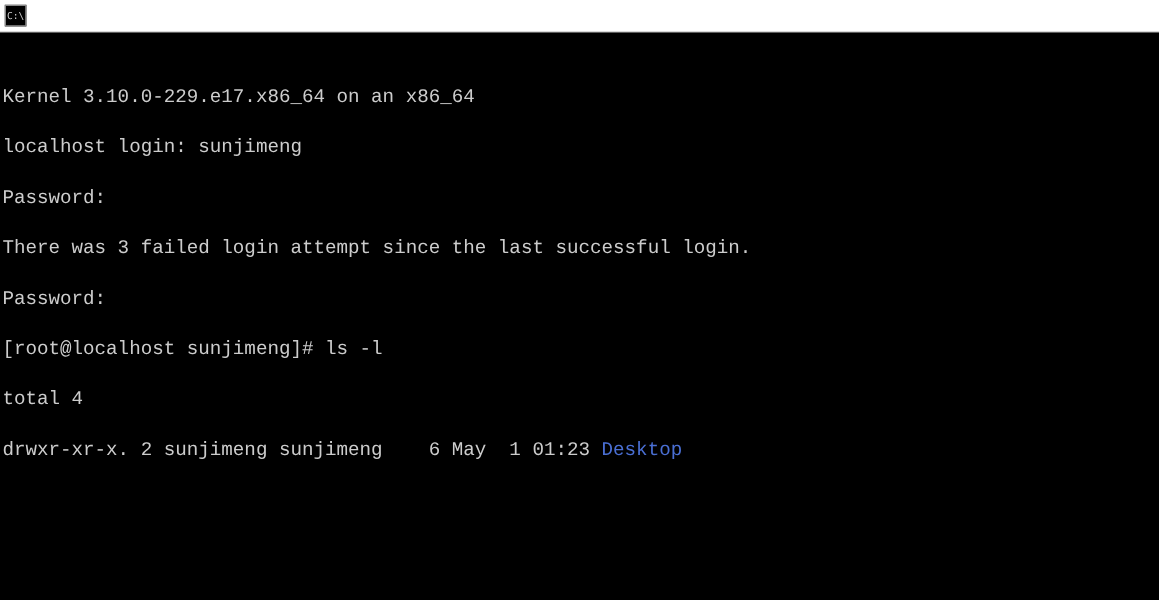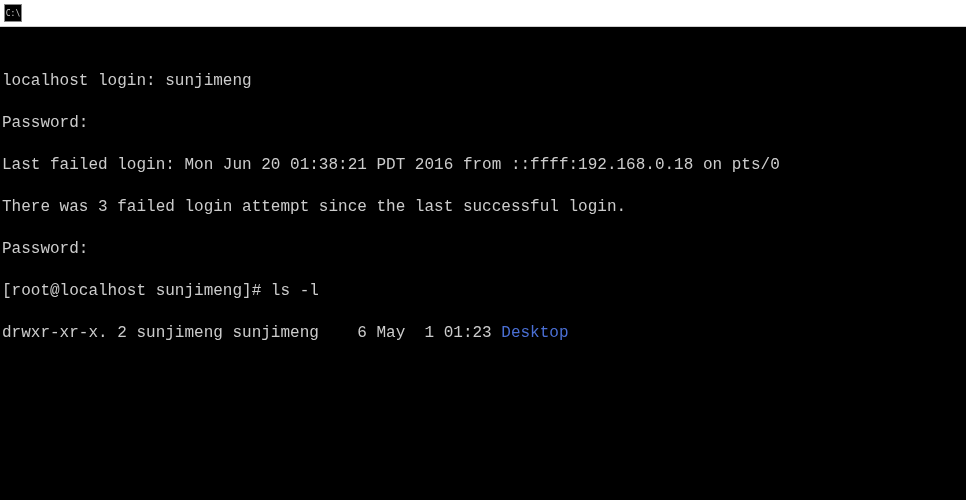--- a/index.html
+++ b/index.html
@@ -50,21 +50,22 @@
 </style>
 </head>
 <body>
 
 <div class="titlebar">
   <div class="title-icon">C:\</div>
 </div>
 
 <div class="terminal">
 <div class="term-line"></div>
+<div class="term-line">Kernel 3.10.0-229.e17.x86_64 on an x86_64</div>
 <div class="term-line">localhost login: sunjimeng</div>
 <div class="term-line">Password:</div>
-<div class="term-line">Last failed login: Mon Jun 20 01:38:21 PDT 2016 from ::ffff:192.168.0.18 on pts/0</div>
 <div class="term-line">There was 3 failed login attempt since the last successful login.</div>
 <div class="term-line">Password:</div>
 <div class="term-line"><span>[root@localhost sunjimeng]# </span><span>ls -l</span></div>
+<div class="term-line">total 4</div>
 <div id="rows-container"><div class="term-line"><span>drwxr-xr-x. 2 sunjimeng sunjimeng    6 May  1 01:23 </span><span class="dir">Desktop</span></div></div>
 
 </div>
 
 </body></html>

